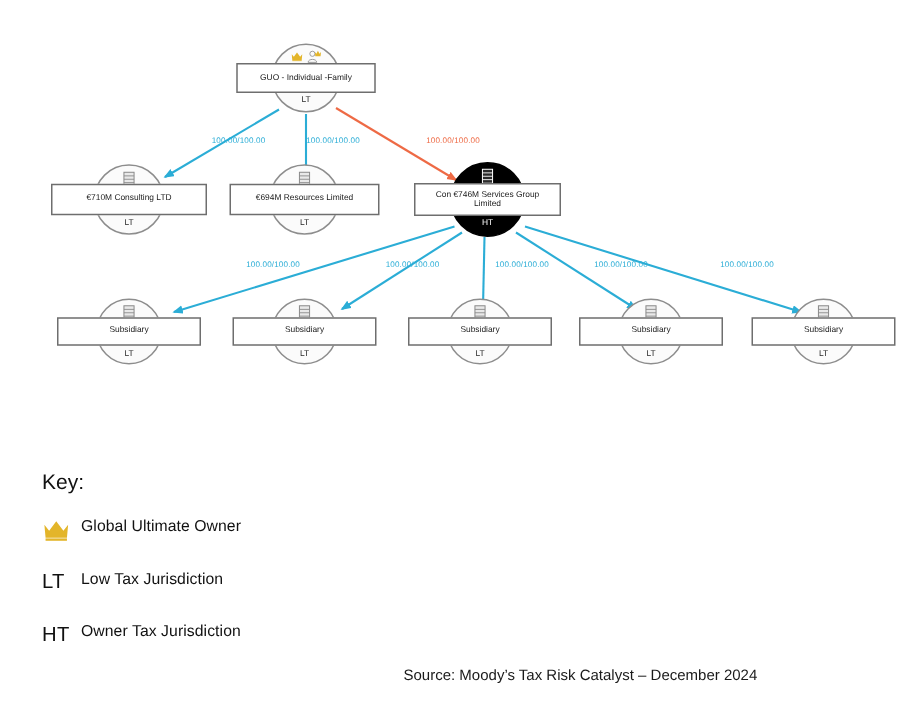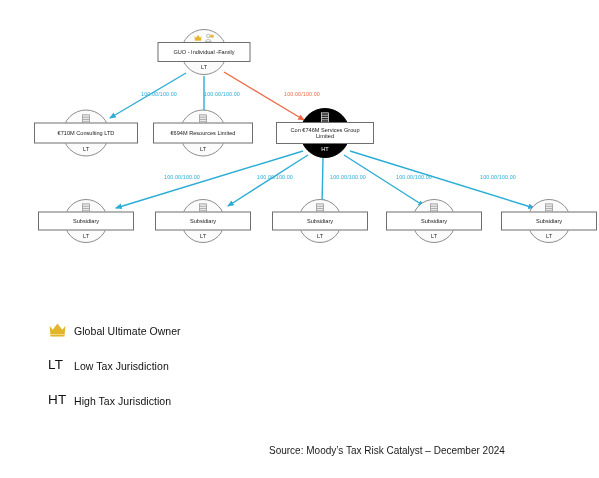--- a/index.html
+++ b/index.html
@@ -91,24 +91,23 @@
     width: 330px;
   }
   #key-title {
     font-size: 14px;
     color: #111111;
     margin: 0 0 16px 0;
     font-weight: 400;
   }
   .key-row {
     display: flex;
-    align-items: flex-end;
+    align-items: flex-start;
     height: 24px;
     margin-bottom: 11px;
-    margin-left: 20px;
   }
   .key-glyph {
     width: 26px;
     flex: 0 0 26px;
     display: flex;
     align-items: center;
     justify-content: flex-start;
   }
   .key-abbr {
     font-size: 13.5px;
@@ -302,38 +301,39 @@
             </svg>
           </span>
         </div>
         <div class="node-label-box" style="width: 96px; min-height: 19px; font-size: 5.6px;">Subsidiary</div>
         <div class="node-juris" style="top: 11.5px; font-size: 5.6px;">LT</div>
       </div>
     </div>
 </div>
 
 <div id="key-section">
+  <div id="key-title">Key:</div>
   <div id="key-rows">
       <div class="key-row">
         <div class="key-glyph">
           <svg viewBox="0 0 24 20" width="19" height="16">
             <path d="M2 6 L6 11 L12 3 L18 11 L22 6 L21 17 L3 17 Z" fill="#e3b52a"></path>
             <rect x="3" y="17.5" width="18" height="2" fill="#e3b52a"></rect>
           </svg>
         </div>
         <div class="key-text">Global Ultimate Owner</div>
       </div>
       <div class="key-row">
         <div class="key-glyph">
           <span class="key-abbr">LT</span>
         </div>
         <div class="key-text">Low Tax Jurisdiction</div>
       </div>
       <div class="key-row">
         <div class="key-glyph">
           <span class="key-abbr">HT</span>
         </div>
-        <div class="key-text">High Tax Jurisdiction</div>
+        <div class="key-text">Owner Tax Jurisdiction</div>
       </div>
     </div>
 </div>
 
 <div id="source-note">Source: Moody’s Tax Risk Catalyst – December 2024</div>
 
 </body></html>

